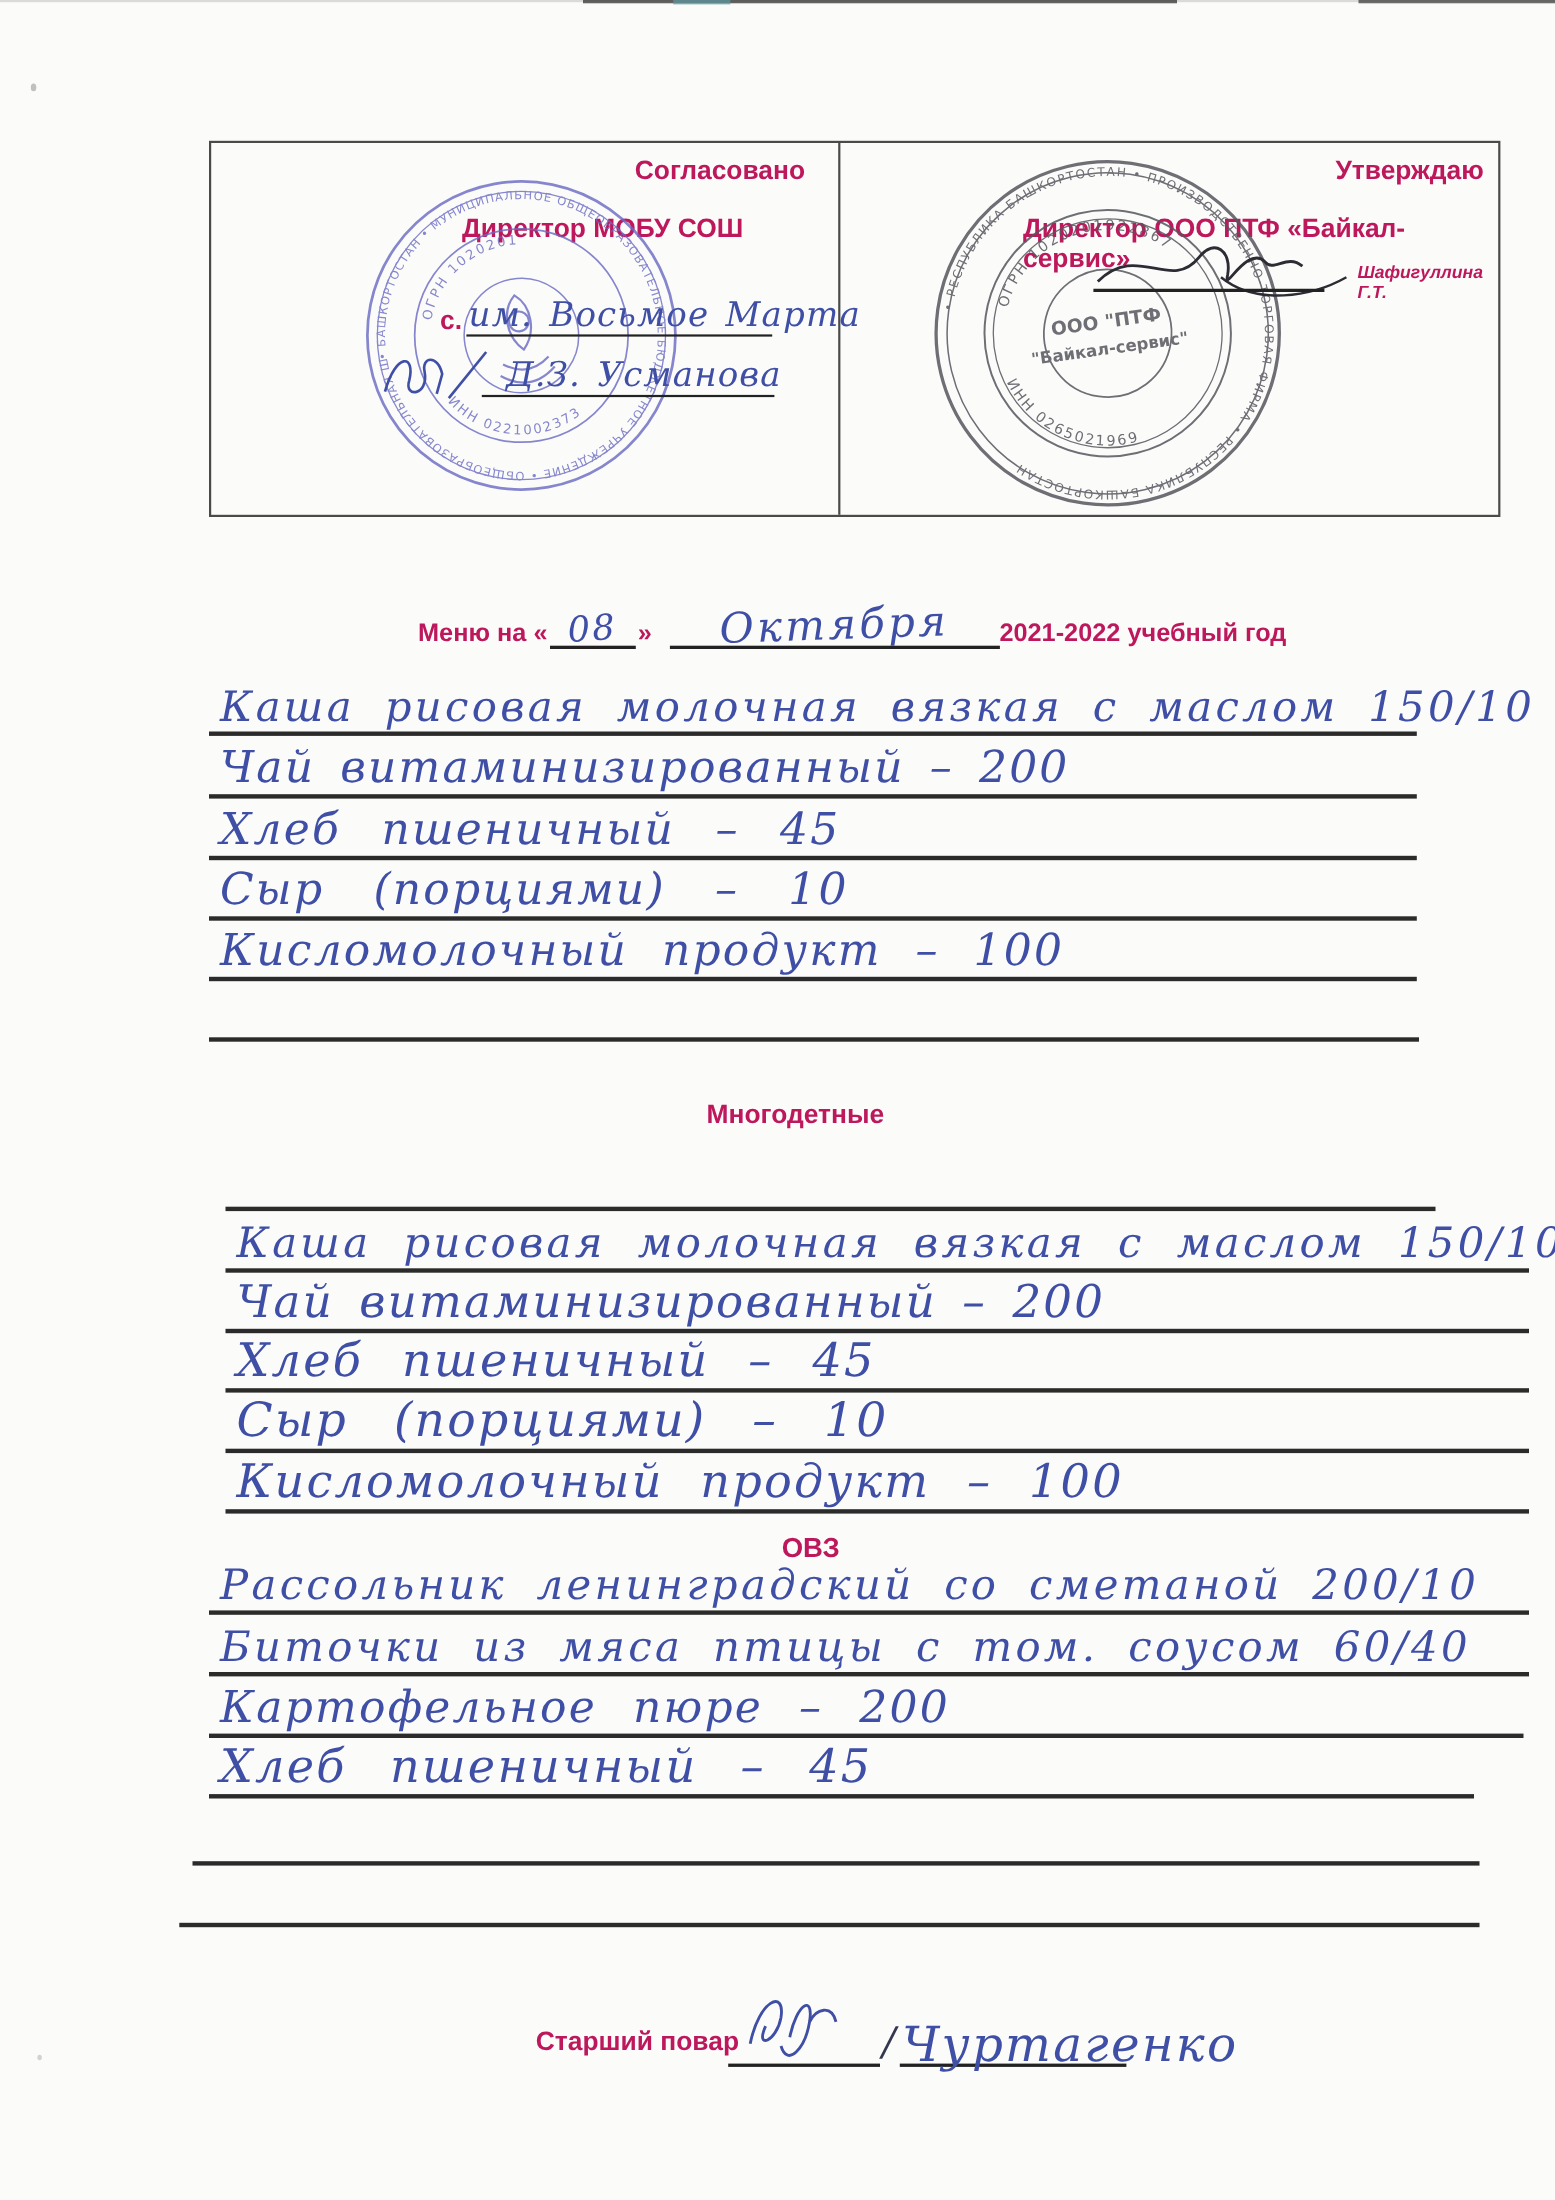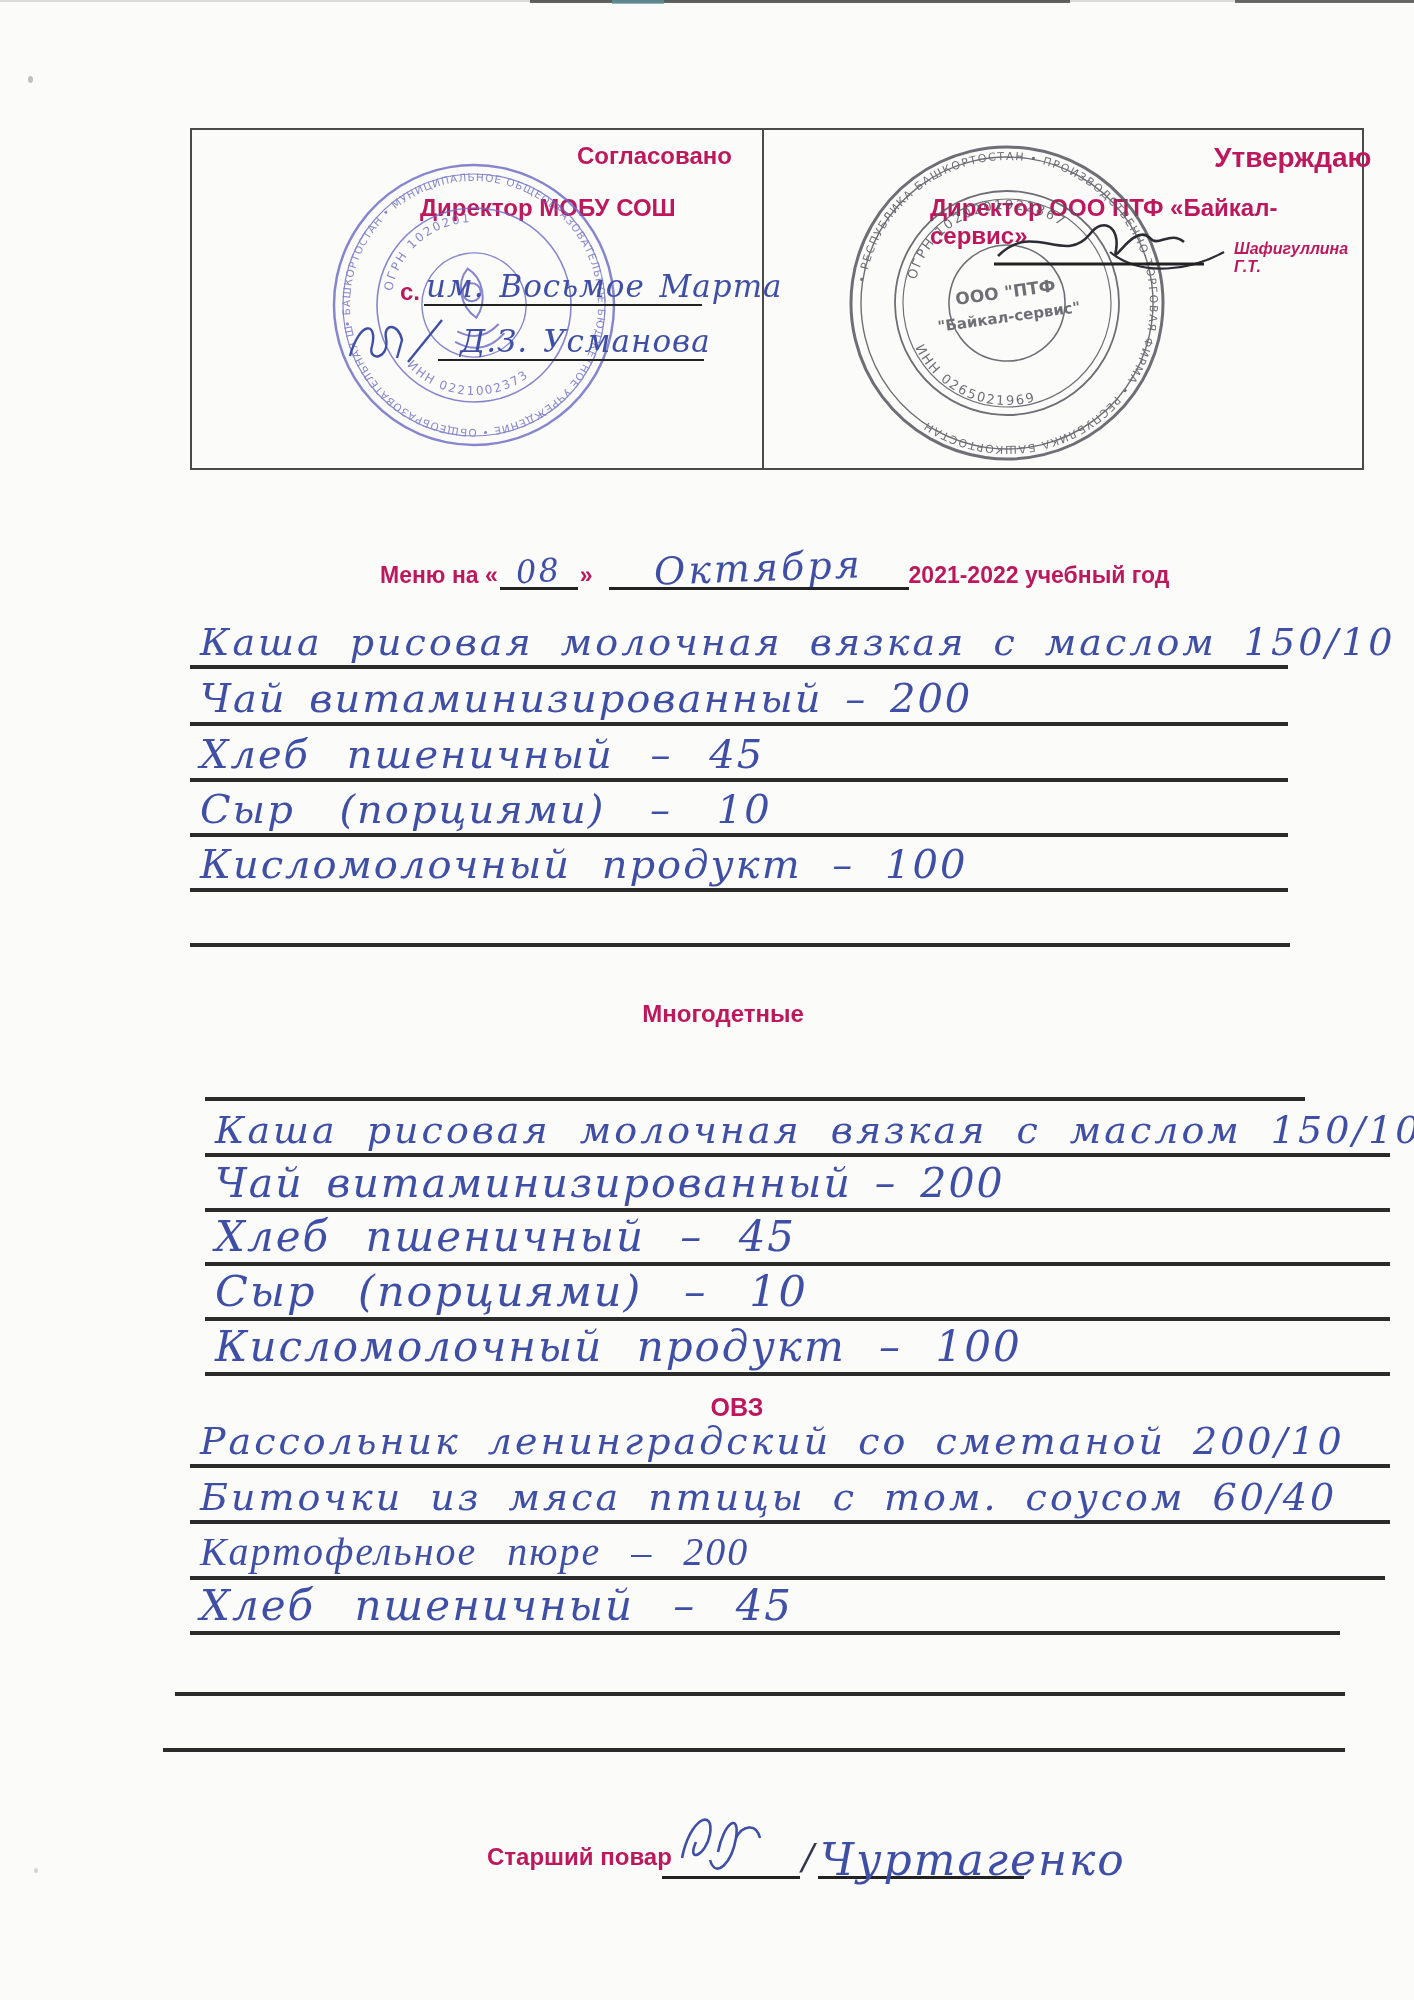--- a/index.html
+++ b/index.html
@@ -86,21 +86,21 @@
     </div>
 
     <svg class="abs" style="left:150px;top:182px;" width="110" height="62" viewBox="0 0 110 62">
       <path d="M8,44 C18,8 36,10 30,34 C25,50 48,48 44,26 C41,12 56,10 60,28 L55,46" fill="none" stroke="#3f4fa6" stroke-width="2.4"></path>
       <path d="M66,50 L100,8" fill="none" stroke="#3f4fa6" stroke-width="2.4"></path>
     </svg>
     <div class="cellline" style="left:246px;top:157px;width:266px;height:72px;">
       <span class="hw" style="font-size:31px;left:22px;letter-spacing:1px;word-spacing:4px;">Д.З. Усманова</span>
     </div>
 
-    <div class="abs print" style="left:1022px;top:12px;font-size:28px;">Утверждаю</div>
+    <div class="abs print" style="left:1022px;top:12px;font-size:24px;">Утверждаю</div>
     <div class="abs print" style="left:738px;top:64px;font-size:24px;">Директор ООО ПТФ «Байкал-сервис»</div>
 
     <svg class="stamp" style="left:650px;top:8px;transform:rotate(8deg);opacity:.85;" width="330" height="330" viewBox="0 0 330 330">
       <defs>
         <path id="rs-outer" d="M165,165 m-143,0 a143,143 0 1,1 286,0 a143,143 0 1,1 -286,0"></path>
         <path id="rs-ogrn" d="M71,165 A94,94 0 0 1 259,165"></path>
         <path id="rs-inn" d="M63,165 A102,102 0 0 0 267,165"></path>
       </defs>
       <g fill="none" stroke="#56565f">
         <circle cx="165" cy="165" r="156" stroke-width="3"></circle>
@@ -187,21 +187,21 @@
 
   <div class="heading print" style="top:1393px;font-size:25px;padding-left:60px;">ОВЗ</div>
 
   <div class="rule" style="left:190px;top:1408px;width:1200px;height:56px;">
     <span class="hw" style="font-size:38px;letter-spacing:3px;word-spacing:12px;">Рассольник ленинградский со сметаной 200/10</span>
   </div>
   <div class="rule" style="left:190px;top:1464px;width:1200px;height:56px;">
     <span class="hw" style="font-size:38px;letter-spacing:3px;word-spacing:12px;">Биточки из мяса птицы с том. соусом 60/40</span>
   </div>
   <div class="rule" style="left:190px;top:1520px;width:1195px;height:56px;">
-    <span class="hw" style="font-size:40px;word-spacing:18px;font-family:Liberation Serif, serif;">Картофельное пюре – 200</span>
+    <span class="hw" style="font-size:40px;word-spacing:18px;">Картофельное пюре – 200</span>
   </div>
   <div class="rule" style="left:190px;top:1576px;width:1150px;height:55px;">
     <span class="hw" style="font-size:42px;word-spacing:24px;">Хлеб пшеничный – 45</span>
   </div>
   <div class="rule" style="left:175px;top:1636px;width:1170px;height:56px;">
     <span class="hw"></span>
   </div>
   <div class="rule" style="left:163px;top:1692px;width:1182px;height:56px;">
     <span class="hw"></span>
   </div>

